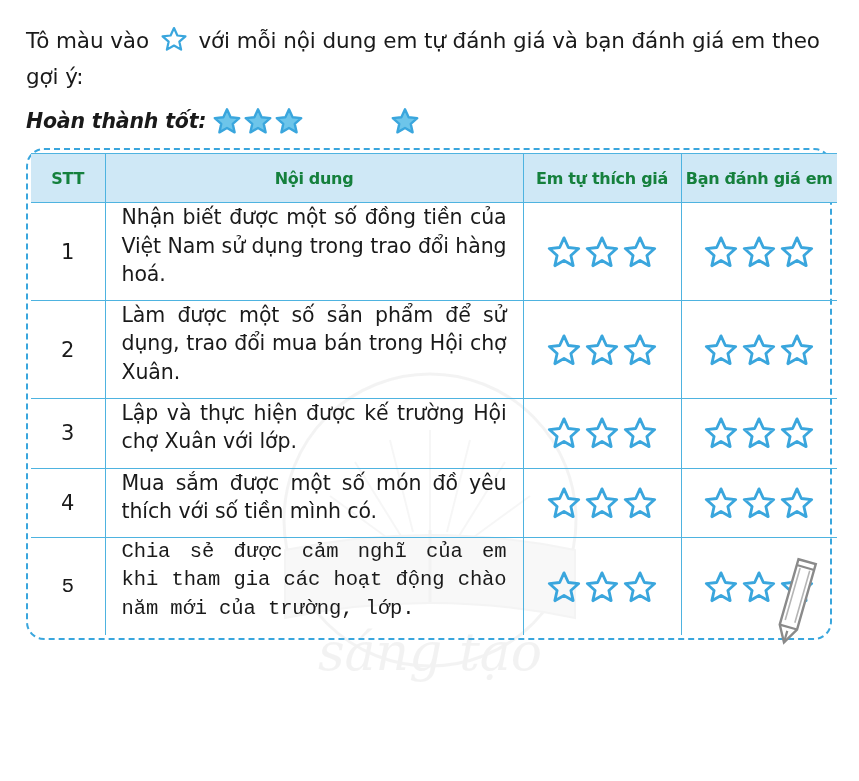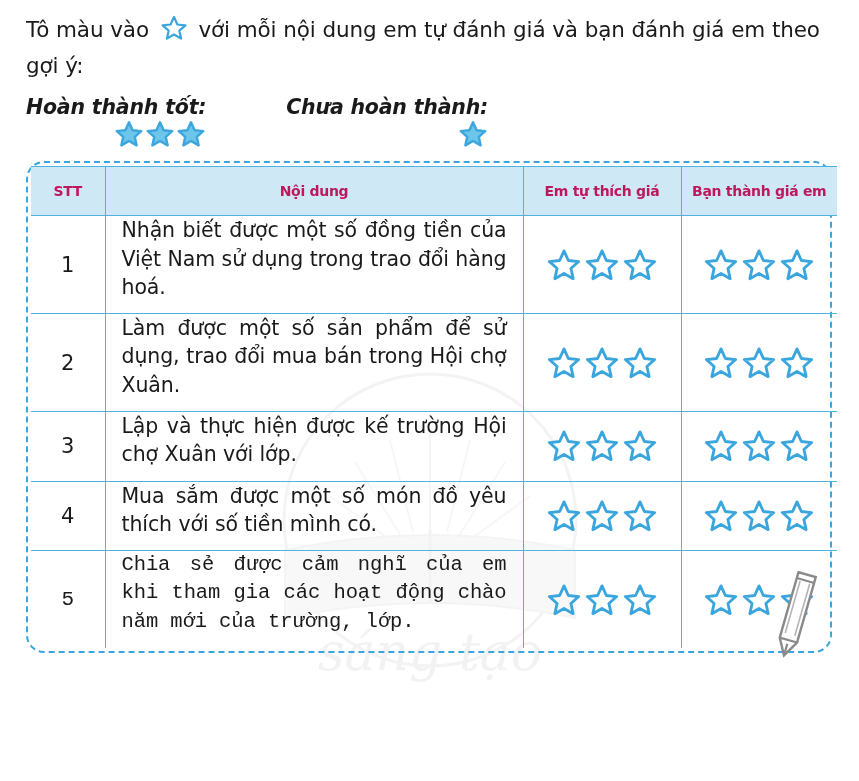--- a/index.html
+++ b/index.html
@@ -35,39 +35,39 @@
     padding: 14px 18px 0 26px;
     box-sizing: border-box;
   }
 
   
   .intro {
     font-size: 21.5px;
     line-height: 1.45;
     letter-spacing: -0.1px;
     max-width: 810px;
+    margin-top: 11px;
   }
   .intro .inline-star {
     display: inline-block;
     vertical-align: -5px;
     margin: 0 4px;
   }
 
   
   .legend {
     display: flex;
     align-items: center;
     margin-top: 14px;
     gap: 0;
     font-size: 20.5px;
   }
   .legend-group {
     display: flex;
-    align-items: flex-end;
-    flex-direction: column;
+    align-items: center;
   }
   .legend-label {
     font-style: italic;
     font-weight: bold;
     white-space: nowrap;
     letter-spacing: -0.2px;
   }
   .legend-stars {
     display: inline-flex;
     align-items: center;
@@ -91,23 +91,23 @@
     border-collapse: collapse;
     width: 100%;
     table-layout: fixed;
   }
   th, td {
     border: 1.6px solid #4eb3e0;
     vertical-align: middle;
   }
   thead th {
     background: #cfe8f6;
-    color: #be185d;
+    color: #15803d;
     font-weight: bold;
-    font-size: 14px;
+    font-size: 16px;
     height: 46px;
     text-align: center;
     letter-spacing: -0.3px;
   }
   thead th:first-child { border-left: none; }
   thead th:last-child { border-right: none; }
   tbody tr td { border-bottom: 1.6px solid #4eb3e0; }
   tbody tr:last-child td { border-bottom: none; font-family: Liberation Mono, monospace; }
   tbody td:first-child { border-left: none; }
   tbody td:last-child { border-right: none; }
@@ -190,21 +190,20 @@
             <path d="M12 2.6 L14.9 9.0 L21.8 9.7 L16.6 14.3 L18.1 21.1 L12 17.6 L5.9 21.1 L7.4 14.3 L2.2 9.7 L9.1 9.0 Z" fill="#6dc5ea" stroke="#3aa6dd" stroke-width="1.9" stroke-linejoin="round"></path>
           </svg>
           <svg width="30" height="30" viewBox="0 0 24 24">
             <path d="M12 2.6 L14.9 9.0 L21.8 9.7 L16.6 14.3 L18.1 21.1 L12 17.6 L5.9 21.1 L7.4 14.3 L2.2 9.7 L9.1 9.0 Z" fill="#6dc5ea" stroke="#3aa6dd" stroke-width="1.9" stroke-linejoin="round"></path>
           </svg>
         </span>
     </div>
     <div class="legend-gap-1"></div>
     <div class="legend-gap-2"></div>
     <div class="legend-group">
-      <span class="legend-label">Chưa hoàn thành:</span>
       <span class="legend-stars">
           <svg width="30" height="30" viewBox="0 0 24 24">
             <path d="M12 2.6 L14.9 9.0 L21.8 9.7 L16.6 14.3 L18.1 21.1 L12 17.6 L5.9 21.1 L7.4 14.3 L2.2 9.7 L9.1 9.0 Z" fill="#6dc5ea" stroke="#3aa6dd" stroke-width="1.9" stroke-linejoin="round"></path>
           </svg>
         </span>
     </div>
   </div>
 
   <div class="table-wrap">
     <table>
@@ -212,21 +211,21 @@
         <col class="col-stt">
           <col class="col-noidung">
           <col class="col-self">
           <col class="col-peer">
       </colgroup>
       <thead>
         <tr>
           <th>STT</th>
           <th>Nội dung</th>
           <th>Em tự thích giá</th>
-          <th>Bạn thành giá em</th>
+          <th>Bạn đánh giá em</th>
         </tr>
       </thead>
       <tbody id="table-body">
           <tr>
             <td class="stt">1</td>
             <td class="content">Nhận biết được một số đồng tiền của Việt Nam sử dụng trong trao đổi hàng hoá.</td>
             <td class="stars-cell">
               <div class="stars-row">
                 <svg width="36" height="36" viewBox="0 0 24 24">
                   <path d="M12 2.6 L14.9 9.0 L21.8 9.7 L16.6 14.3 L18.1 21.1 L12 17.6 L5.9 21.1 L7.4 14.3 L2.2 9.7 L9.1 9.0 Z" fill="none" stroke="#3aa6dd" stroke-width="1.9" stroke-linejoin="round"></path>

